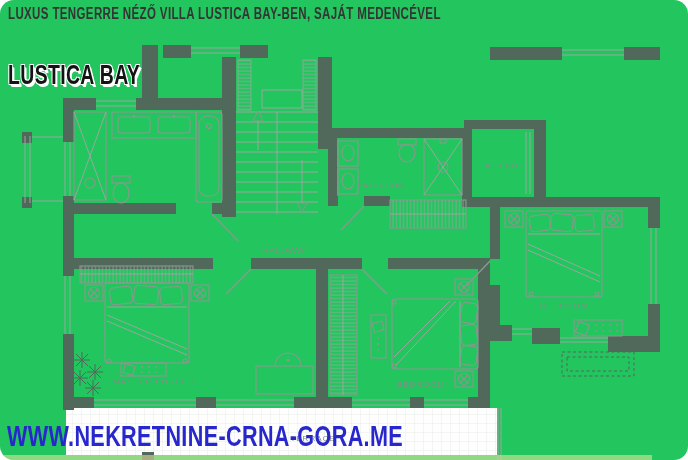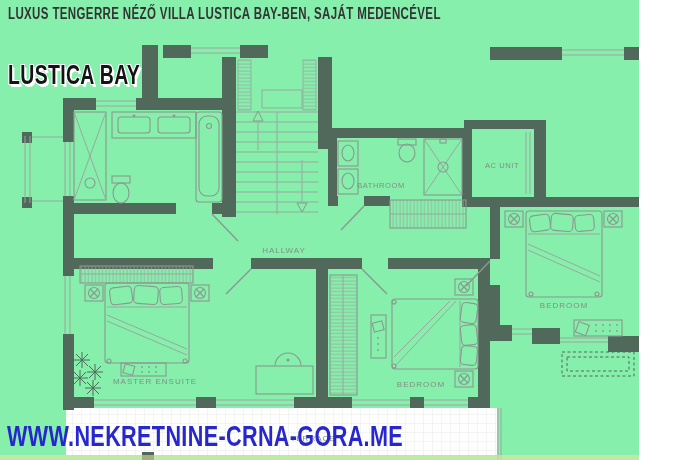--- a/index.html
+++ b/index.html
@@ -1,17 +1,17 @@
 <!DOCTYPE html>
 <html><head>
 <meta charset="utf-8">
 <style>
   html,body{margin:0;padding:0;background:#fff;}
-  .canvas{position:relative;width:639px;height:460px;background:#86efac;overflow:hidden;
-          font-family:"Liberation Sans",sans-serif;}
+  .canvas{position:relative;width:688px;height:460px;background:#22c55e;overflow:hidden;
+          font-family:"Liberation Sans",sans-serif;border-radius:14px;}
   .cond{transform:scaleX(.72);transform-origin:0 0;white-space:nowrap;}
   .headline{position:absolute;left:8px;top:5px;font-size:16px;font-weight:700;
             color:#343434;letter-spacing:.5px;}
   .plan-title{position:absolute;left:8px;top:60px;font-size:27px;font-weight:800;color:#141414;
             letter-spacing:.5px;text-shadow:2px 2px 0 #fff,3px 3px 0 #fff,-1px -1px 0 #fff,
             1px -1px 0 #fff,-1px 1px 0 #fff;}
   .website{position:absolute;left:7px;top:419px;font-size:30px;font-weight:700;color:#2727cd;
             letter-spacing:.5px;}
   .accent{position:absolute;left:0;top:455px;width:652px;height:5px;
             background:rgba(238,230,160,.55);}

